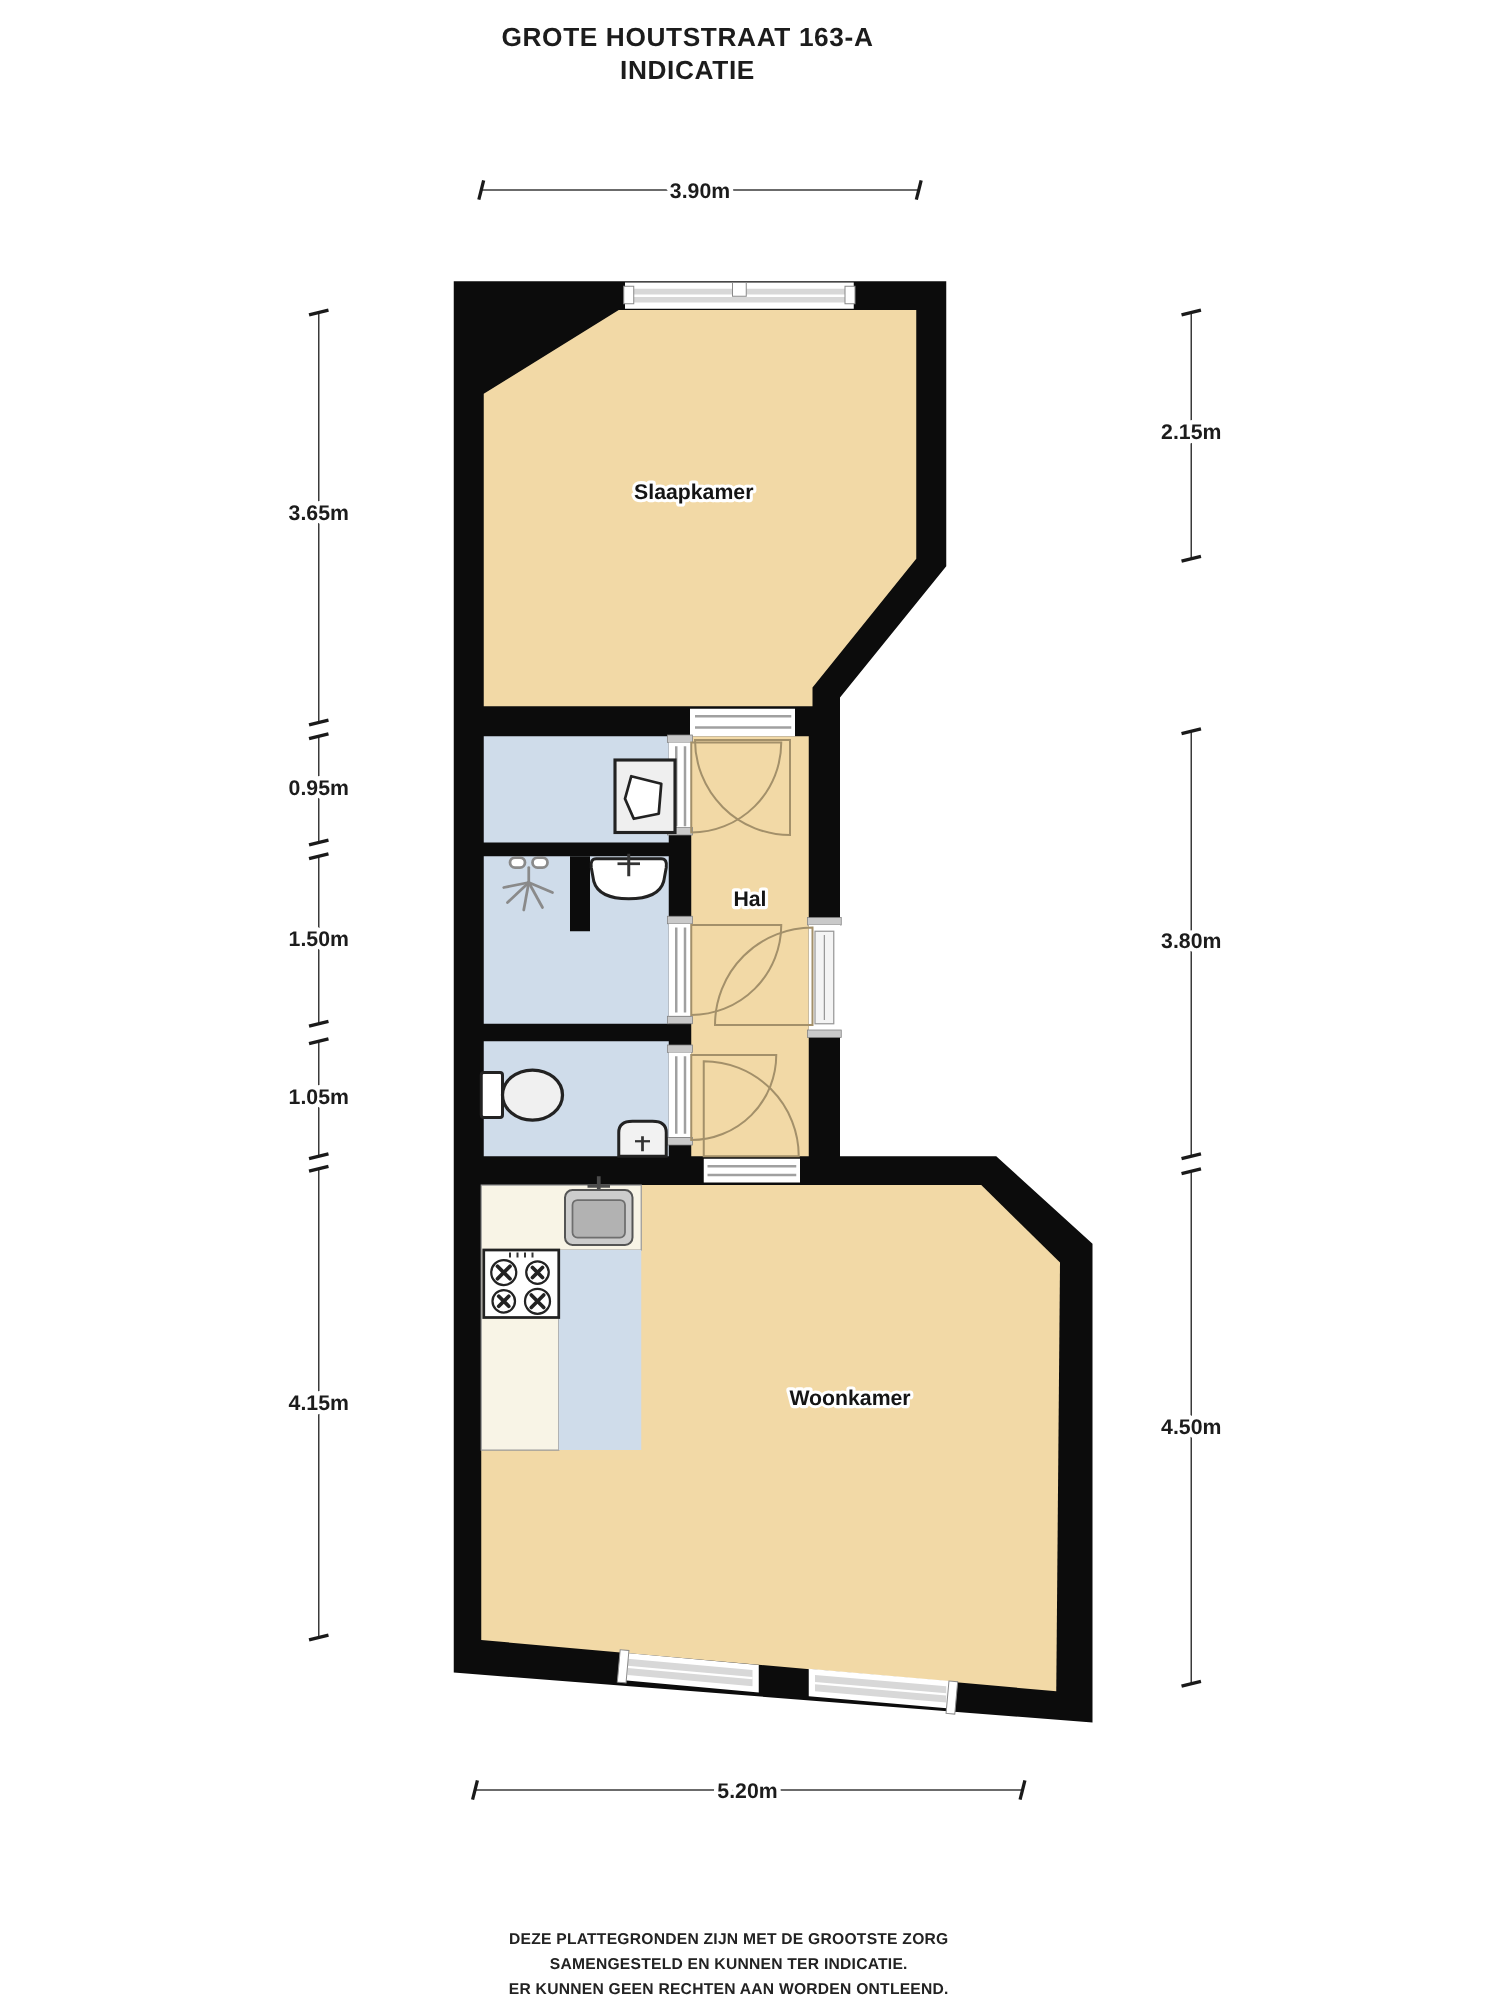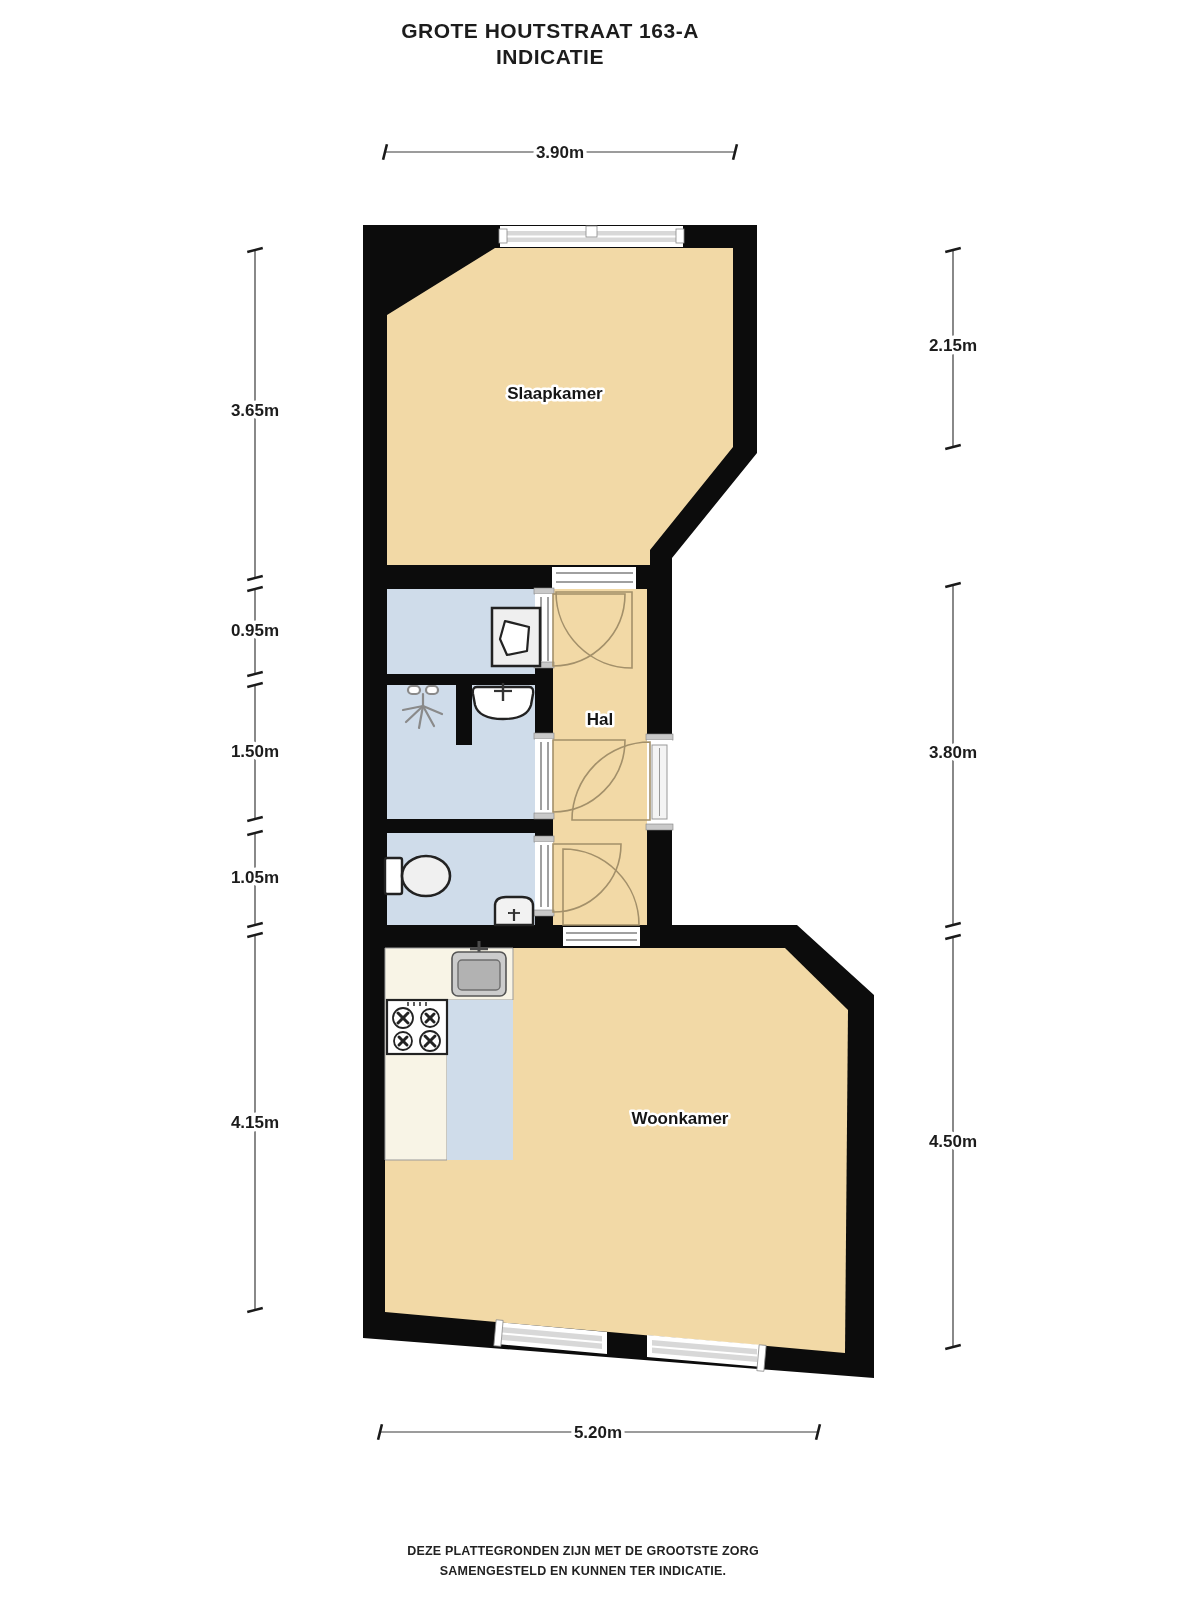--- a/index.html
+++ b/index.html
@@ -272,15 +272,16 @@
         <line class="tick" x1="380" y1="1424" x2="380" y2="1440" transform="rotate(14 380 1432)"></line>
         <line class="tick" x1="818" y1="1424" x2="818" y2="1440" transform="rotate(14 818 1432)"></line>
         <text class="dim-label" x="598" y="1438">5.20m</text>
       </g>
     </g>
   </svg>
 
   <div class="footer-block">
     <div>DEZE PLATTEGRONDEN ZIJN MET DE GROOTSTE ZORG</div>
     <div>SAMENGESTELD EN KUNNEN TER INDICATIE.</div>
+    <div>ER KUNNEN GEEN RECHTEN AAN WORDEN ONTLEEND.</div>
   </div>
 
 </div>
 
 </body></html>

